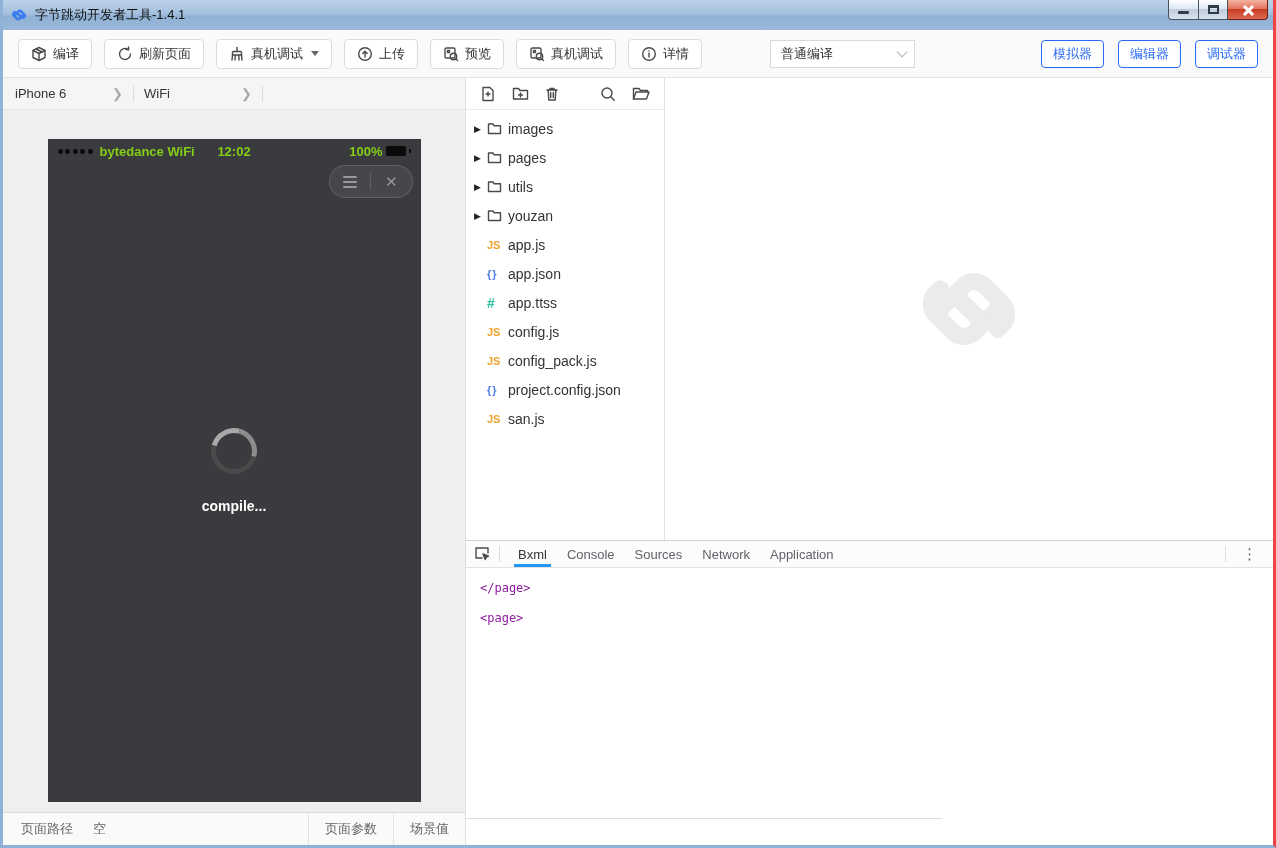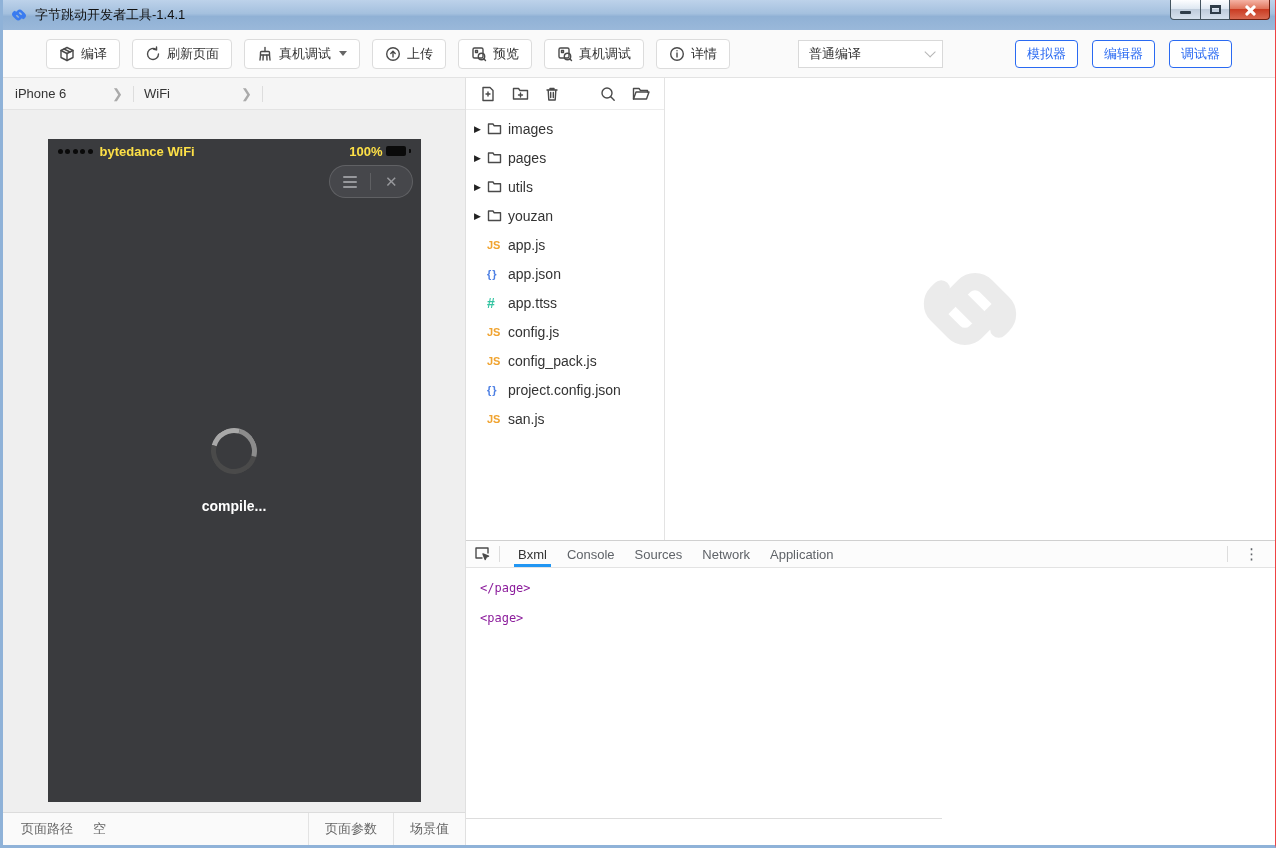--- a/index.html
+++ b/index.html
@@ -1,19 +1,19 @@
 <!DOCTYPE html>
 <html><head>
 <meta charset="utf-8">
 <style>
   * { box-sizing: border-box; margin: 0; padding: 0; }
   html,body { font-family: "Liberation Sans", sans-serif; }
   .window {
     position: relative; width: 1276px; height: 848px;
-    border-left: 3px solid #8fb2d8; border-right: 1px solid #ef4444; border-bottom: 3px solid #8fb2d8;
+    border-left: 3px solid #8fb2d8; border-right: 3px solid #ef4444; border-bottom: 3px solid #8fb2d8;
     background: #fff; overflow: hidden;
   }
   
   .titlebar {
     height: 30px; margin: 0 -3px; padding-left: 10px;
     background: linear-gradient(180deg,#bdd2ea 0%,#a4c0de 45%,#90b1d5 55%,#9ab8da 100%);
     display: flex; align-items: center; gap: 7px; position: relative;
   }
   .titlebar .title { font-size: 13px; color: #111; }
   .app-logo { width: 18px; height: 18px; display: block; }
@@ -33,21 +33,21 @@
   .glyph-min { width: 11px; height: 3px; background: #2f3d49; margin-top: 6px; border-radius: 1px; }
   .glyph-max { width: 11px; height: 9px; border: 2px solid #2f3d49; border-top-width: 3px; background: transparent; }
   .glyph-x { position: relative; width: 12px; height: 12px; }
   .glyph-x::before,.glyph-x::after {
     content:""; position:absolute; left:5px; top:0; width:3px; height:13px; background:#fff; border-radius:1px;
   }
   .glyph-x::before { transform: rotate(45deg); } .glyph-x::after { transform: rotate(-45deg); }
   
   .toolbar {
     height: 48px; background: #fafafa; border-bottom: 1px solid #e3e3e3;
-    display: flex; align-items: center; padding: 0 43px;
+    display: flex; align-items: center; padding: 0 15px;
   }
   .tbtn {
     height: 30px; padding: 0 12px; margin-right: 12px; background: #fff;
     border: 1px solid #dcdcdc; border-radius: 4px; display: flex; align-items: center; gap: 6px;
     font-size: 13px; color: #333; cursor: pointer; white-space: nowrap;
   }
   .tbtn svg { display: block; }
   .caret-down { width:0;height:0;border-left:4px solid transparent;border-right:4px solid transparent;border-top:5px solid #666; margin-left:2px; }
   .select {
     width: 145px; height: 28px; margin-left: 56px; background: #fff; border: 1px solid #d9d9d9;
@@ -67,21 +67,21 @@
     height: 32px; background: #f5f5f5; border-bottom: 1px solid #e3e3e3;
     display: flex; align-items: center; padding-left: 12px; font-size: 13px; color: #333; flex: none;
   }
   .crumb { width: 118px; display:flex; align-items:center; justify-content:space-between; cursor:pointer; }
   .crumb .arr { color:#aaa; font-size:13px; margin-right:10px; }
   .crumb-sep { width:1px; height:16px; background:#ddd; margin:0 10px 0 0; }
   .sim-body { flex: 1; overflow: hidden; }
   .phone {
     width: 373px; height: 663px; margin: 29px auto 0; background: #3a3b3e; position: relative; color:#fff;
   }
-  .p-status { display:flex; align-items:center; height:24px; padding:0 10px; font-size:13px; font-weight:700; color:#fde047; position:relative; }
+  .p-status { display:flex; align-items:center; height:24px; padding:0 10px; font-size:13px; font-weight:700; color:#84cc16; position:relative; }
   .sig-dots { display:flex; gap:2.5px; margin-right:7px; }
   .sig-dots i { width:5px;height:5px;border-radius:50%;background:#0a0a0a; }
   .p-time { position:absolute; left:0; right:0; text-align:center; }
   .p-batt { margin-left:auto; display:flex; align-items:center; gap:3px; }
   .batt-body { width:20px;height:10px;background:#0a0a0a;border-radius:2px; }
   .batt-tip { width:2px;height:4px;background:#0a0a0a;border-radius:0 1px 1px 0; }
   .capsule {
     position:absolute; top:26px; right:8px; width:84px; height:33px; border-radius:17px;
     background:#46474b; border:1px solid rgba(255,255,255,.14); display:flex; align-items:center;
   }
@@ -285,20 +285,21 @@
         <div class="phone">
           <div class="p-status">
             <span class="sig-dots">
                 <i></i>
                 <i></i>
                 <i></i>
                 <i></i>
                 <i></i>
               </span>
             <span>bytedance WiFi</span>
+            <span class="p-time">12:02</span>
             <span class="p-batt">
               <span>100%</span>
               <span class="batt-body"></span>
               <span class="batt-tip"></span>
             </span>
           </div>
           <div class="capsule">
             <div class="cap-menu">
                 <i></i>
                 <i></i>

